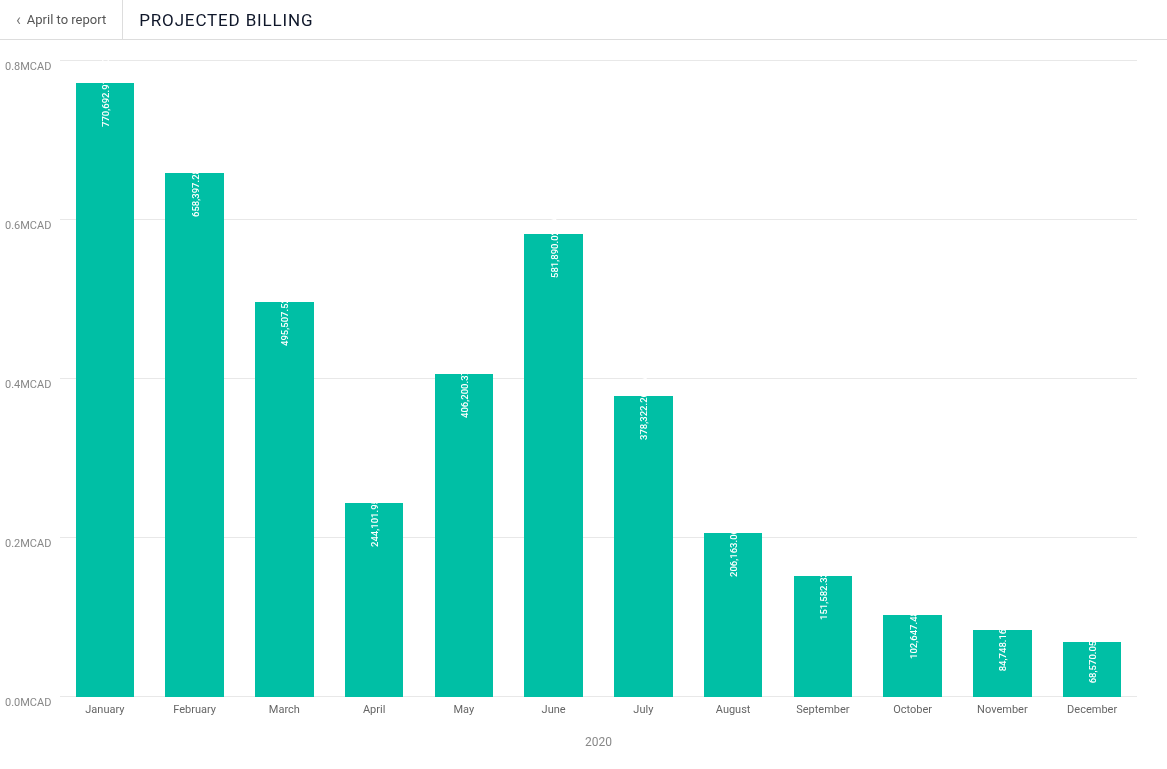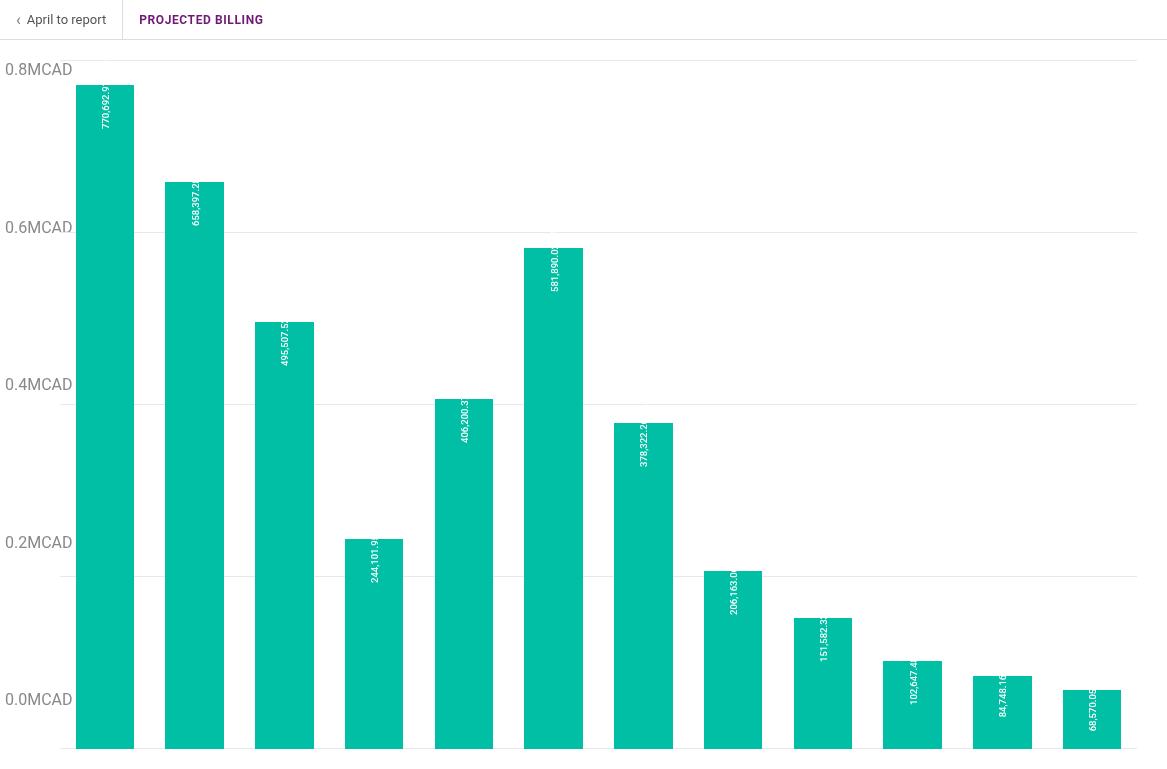--- a/index.html
+++ b/index.html
@@ -27,24 +27,24 @@
       cursor: pointer;
       border-right: 1px solid #ddd;
       padding-right: 16px;
       height: 100%;
     }
     .back-btn .chevron {
       font-size: 16px;
       color: #777;
     }
     .page-title {
-      font-size: 12px;
-      font-weight: 700;
+      font-size: 17px;
+      font-weight: 400;
       letter-spacing: 0.05em;
-      color: #701a75;
+      color: #0f172a;
       text-transform: uppercase;
     }
     .chart-container {
       padding: 20px 30px 20px 60px;
       height: calc(769px - 40px);
       position: relative;
       display: flex;
       flex-direction: column;
     }
     .chart-area {
@@ -57,21 +57,21 @@
       position: absolute;
       left: -55px;
       top: 0;
       bottom: 40px;
       display: flex;
       flex-direction: column-reverse;
       justify-content: space-between;
       align-items: flex-end;
     }
     .y-label {
-      font-size: 16px;
+      font-size: 11px;
       color: #888;
     }
     .grid-and-bars {
       flex: 1;
       position: relative;
       margin-bottom: 0;
     }
     .grid-lines {
       position: absolute;
       top: 0;
@@ -226,14 +226,29 @@
               <span class="bar-label">84,748.16 CAD</span>
             </div>
           </div>
           <div class="bar-group">
             <div class="bar" style="height: 8.57126%;">
               <span class="bar-label">68,570.05 CAD</span>
             </div>
           </div>
         </div>
     </div>
+    <div class="x-labels" id="x-labels">
+        <div class="x-label">January</div>
+        <div class="x-label">February</div>
+        <div class="x-label">March</div>
+        <div class="x-label">April</div>
+        <div class="x-label">May</div>
+        <div class="x-label">June</div>
+        <div class="x-label">July</div>
+        <div class="x-label">August</div>
+        <div class="x-label">September</div>
+        <div class="x-label">October</div>
+        <div class="x-label">November</div>
+        <div class="x-label">December</div>
+      </div>
+    <div class="x-axis-title">2020</div>
   </div>
 </div>
 
 </body></html>

